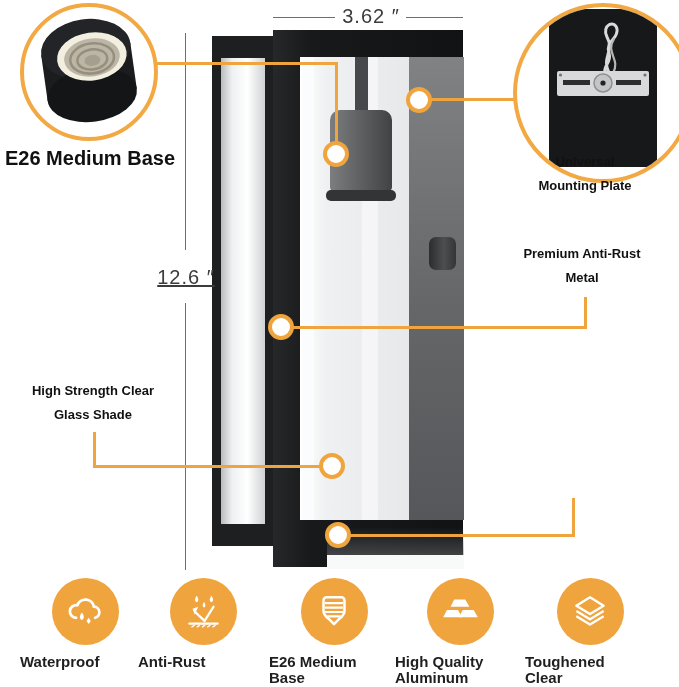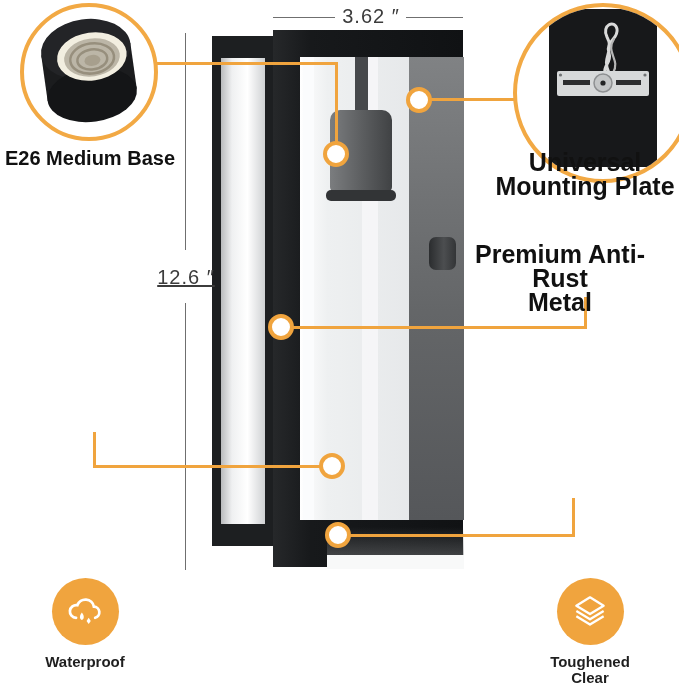--- a/index.html
+++ b/index.html
@@ -35,24 +35,24 @@
 
   
   .oline{position:absolute;background:#F0A43E;z-index:3;}
   .dot{position:absolute;width:18px;height:18px;border:4px solid #F0A43E;border-radius:50%;
        background:#ffffff;z-index:4;}
   .callout-circle{position:absolute;border:4px solid #F2A944;border-radius:50%;background:#ffffff;
                   z-index:5;display:flex;align-items:center;justify-content:center;overflow:hidden;}
 
   
   .callout-label{position:absolute;z-index:5;font-weight:bold;color:#111111;text-align:center;
-                 white-space:pre-line;line-height:24px;font-size:25px;}
-
-  
-  .feature{position:absolute;top:578px;width:130px;text-align:center;z-index:2;}
+                 white-space:pre-line;line-height:24px;font-size:13px;}
+
+  
+  .feature{position:absolute;top:578px;width:130px;z-index:2;}
   .feature-circle{width:67px;height:67px;border-radius:50%;background:#F0A43E;margin:0 auto;
                   display:flex;align-items:center;justify-content:center;}
   .feature-label{margin-top:9px;font-weight:bold;font-size:15px;color:#1f1f1f;line-height:16px;white-space:pre-line;}
 </style>
 </head>
 <body>
 
 <div class="canvas">
 
   <div class="lamp">
@@ -130,36 +130,73 @@
       <circle cx="86" cy="76" r="9" fill="#c3c5c6" stroke="#8e9092" stroke-width="1.5"></circle>
       <circle cx="86" cy="76" r="2.6" fill="#232425"></circle>
       <circle cx="43.5" cy="68" r="1.6" fill="#707274"></circle>
       <circle cx="128" cy="68" r="1.6" fill="#707274"></circle>
     </svg>
   </div>
 
   <div class="callout-label" style="left:0px;top:146px;width:180px;font-size:20px;">E26 Medium Base</div>
   <div class="callout-label" style="left:494px;top:150px;width:182px;">Universal
 Mounting Plate</div>
-  <div class="callout-label" style="left:467px;top:242px;width:186px;">Premium Anti-Rust
+  <div class="callout-label" style="left:489px;top:242px;width:186px;">Premium Anti-Rust
 Metal</div>
+  <div class="callout-label" style="left:0px;top:379px;width:186px;">High Strength Clear
+Glass Shade</div>
 
   <div class="feature" style="left:20px;">
     <div class="feature-circle">
       <svg width="42" height="42" viewBox="0 0 40 40">
         <path d="M11.5 25.5 a6 6 0 1 1 1.2-11.9 a8.2 8.2 0 0 1 15.8 1.3 a5.4 5.4 0 0 1 1.2 10.6" fill="none" stroke="#fff" stroke-width="2.6" stroke-linecap="round"></path>
         <path d="M17 20.5 C19.4 23.6 19.5 26.4 17 27.6 C14.5 26.4 14.6 23.6 17 20.5 Z" fill="#fff"></path>
         <path d="M23.5 25.5 l2 3 -2 3 -2 -3 Z" fill="#fff"></path>
       </svg>
     </div>
     <div class="feature-label">Waterproof</div>
   </div>
 
-
-
+  <div class="feature" style="left:138px;">
+    <div class="feature-circle">
+      <svg width="42" height="42" viewBox="0 0 40 40">
+        <path d="M14 4.5 c2 2.9 2.1 5.1 0 6.2 c-2.1 -1.1 -2 -3.3 0 -6.2 Z" fill="#fff"></path>
+        <path d="M28 4.5 c2 2.9 2.1 5.1 0 6.2 c-2.1 -1.1 -2 -3.3 0 -6.2 Z" fill="#fff"></path>
+        <path d="M21 10.5 c1.7 2.5 1.8 4.4 0 5.3 c-1.8 -0.9 -1.7 -2.8 0 -5.3 Z" fill="#fff"></path>
+        <path d="M30 15 L21.5 28.5 L12.5 20" fill="none" stroke="#fff" stroke-width="2.2" stroke-linecap="round" stroke-linejoin="round"></path>
+        <path d="M15.5 15 l-5.5 2 2.2 5.3 Z" fill="#fff"></path>
+        <line x1="7" y1="31" x2="34" y2="31" stroke="#fff" stroke-width="2.2" stroke-linecap="round"></line>
+        <path d="M9 34.5 l3 -2 M14 34.5 l3 -2 M19 34.5 l3 -2 M24 34.5 l3 -2 M29 34.5 l3 -2" stroke="#fff" stroke-width="1.3"></path>
+      </svg>
+    </div>
+    <div class="feature-label">Anti-Rust</div>
+  </div>
+
+  <div class="feature" style="left:269px;">
+    <div class="feature-circle">
+      <svg width="42" height="42" viewBox="0 0 40 40">
+        <path d="M13 6 h14 a3 3 0 0 1 3 3 v10 c0 4 -3 6 -5.5 8 L20 31.5 L15.5 27 C13 25 10 23 10 19 V9 a3 3 0 0 1 3 -3 Z" fill="none" stroke="#fff" stroke-width="2.4" stroke-linejoin="round"></path>
+        <path d="M11.5 11.5 h17 M11.5 15.8 h17 M11.5 20 h17 M13.5 24.2 h13" stroke="#fff" stroke-width="2"></path>
+      </svg>
+    </div>
+    <div class="feature-label">E26 Medium
+Base</div>
+  </div>
+
+  <div class="feature" style="left:395px;">
+    <div class="feature-circle">
+      <svg width="42" height="42" viewBox="0 0 40 40">
+        <path d="M14.5 8 h10.5 l4 7 H11 Z" fill="#fff"></path>
+        <path d="M7.5 18 h10.5 l4 7 H4 Z" fill="#fff"></path>
+        <path d="M22.5 18 h10.5 l4 7 H19 Z" fill="#fff"></path>
+      </svg>
+    </div>
+    <div class="feature-label">High Quality
+Aluminum</div>
+  </div>
 
   <div class="feature" style="left:525px;">
     <div class="feature-circle">
       <svg width="42" height="42" viewBox="0 0 40 40">
         <path d="M20 6 L33 14 L20 22 L7 14 Z" fill="none" stroke="#fff" stroke-width="2.2" stroke-linejoin="round"></path>
         <path d="M7 19 L20 27 L33 19" fill="none" stroke="#fff" stroke-width="2.2" stroke-linejoin="round"></path>
         <path d="M7 24 L20 32 L33 24" fill="none" stroke="#fff" stroke-width="2.2" stroke-linejoin="round"></path>
       </svg>
     </div>
     <div class="feature-label">Toughened

